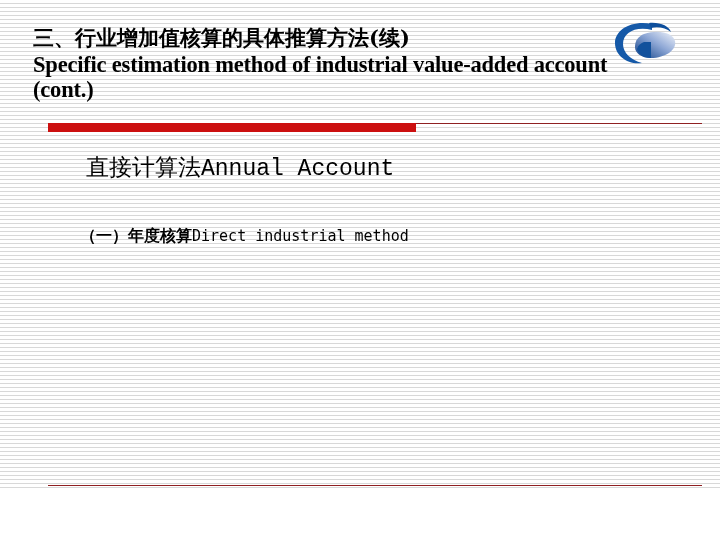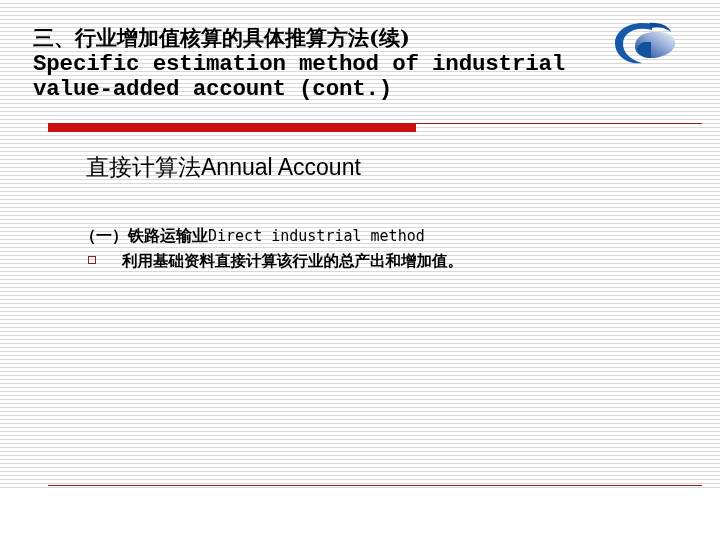--- a/index.html
+++ b/index.html
@@ -41,21 +41,21 @@
   #title-cn {
     font-family: "DejaVu Serif", "Liberation Serif", serif;
     font-size: 21px;
     font-weight: 700;
     color: #000000;
     line-height: 1.15;
     letter-spacing: 0px;
     white-space: nowrap;
   }
   #title-en {
-    font-family: Liberation Mono, monospace;
+    font-family: Liberation Serif, serif;
     font-size: 22.5px;
     font-weight: 700;
     color: #000000;
     line-height: 1.12;
     margin-top: 2px;
     width: 600px;
     letter-spacing: -0.2px;
   }
 
   
@@ -108,21 +108,21 @@
     font-family: "DejaVu Serif", "Liberation Serif", serif;
     font-size: 23px;
     font-weight: 400;
     color: #000000;
     white-space: nowrap;
   }
   #section-heading .cn {
     font-family: "DejaVu Serif", "Liberation Serif", serif;
   }
   #section-heading .en {
-    font-family: Liberation Sans, sans-serif;
+    font-family: Liberation Mono, monospace;
     letter-spacing: 0px;
   }
 
   #sub-heading {
     position: absolute;
     left: 80px;
     top: 94px;
     font-size: 16px;
     color: #000000;
     white-space: nowrap;
@@ -234,27 +234,23 @@
     <div id="divider-thick"></div>
   </div>
 
   <div id="body-area">
 
     <div id="section-heading">
       <span class="cn">直接计算法</span><span class="en">Annual Account</span>
     </div>
 
     <div id="sub-heading">
-      <span class="cn">（一）铁路运输业</span><span class="en">Direct industrial method</span>
+      <span class="cn">（一）年度核算</span><span class="en">Direct industrial method</span>
     </div>
 
-    <div class="bullet-row" id="bullet-1">
-      <span class="bullet-marker"></span>
-      <div class="bullet-text">利用基础资料直接计算该行业的总产出和增加值。</div>
-    </div>
 
 
 
 
     <div id="lower-rule"></div>
 
   </div>
 </div>
 
 </body></html>

